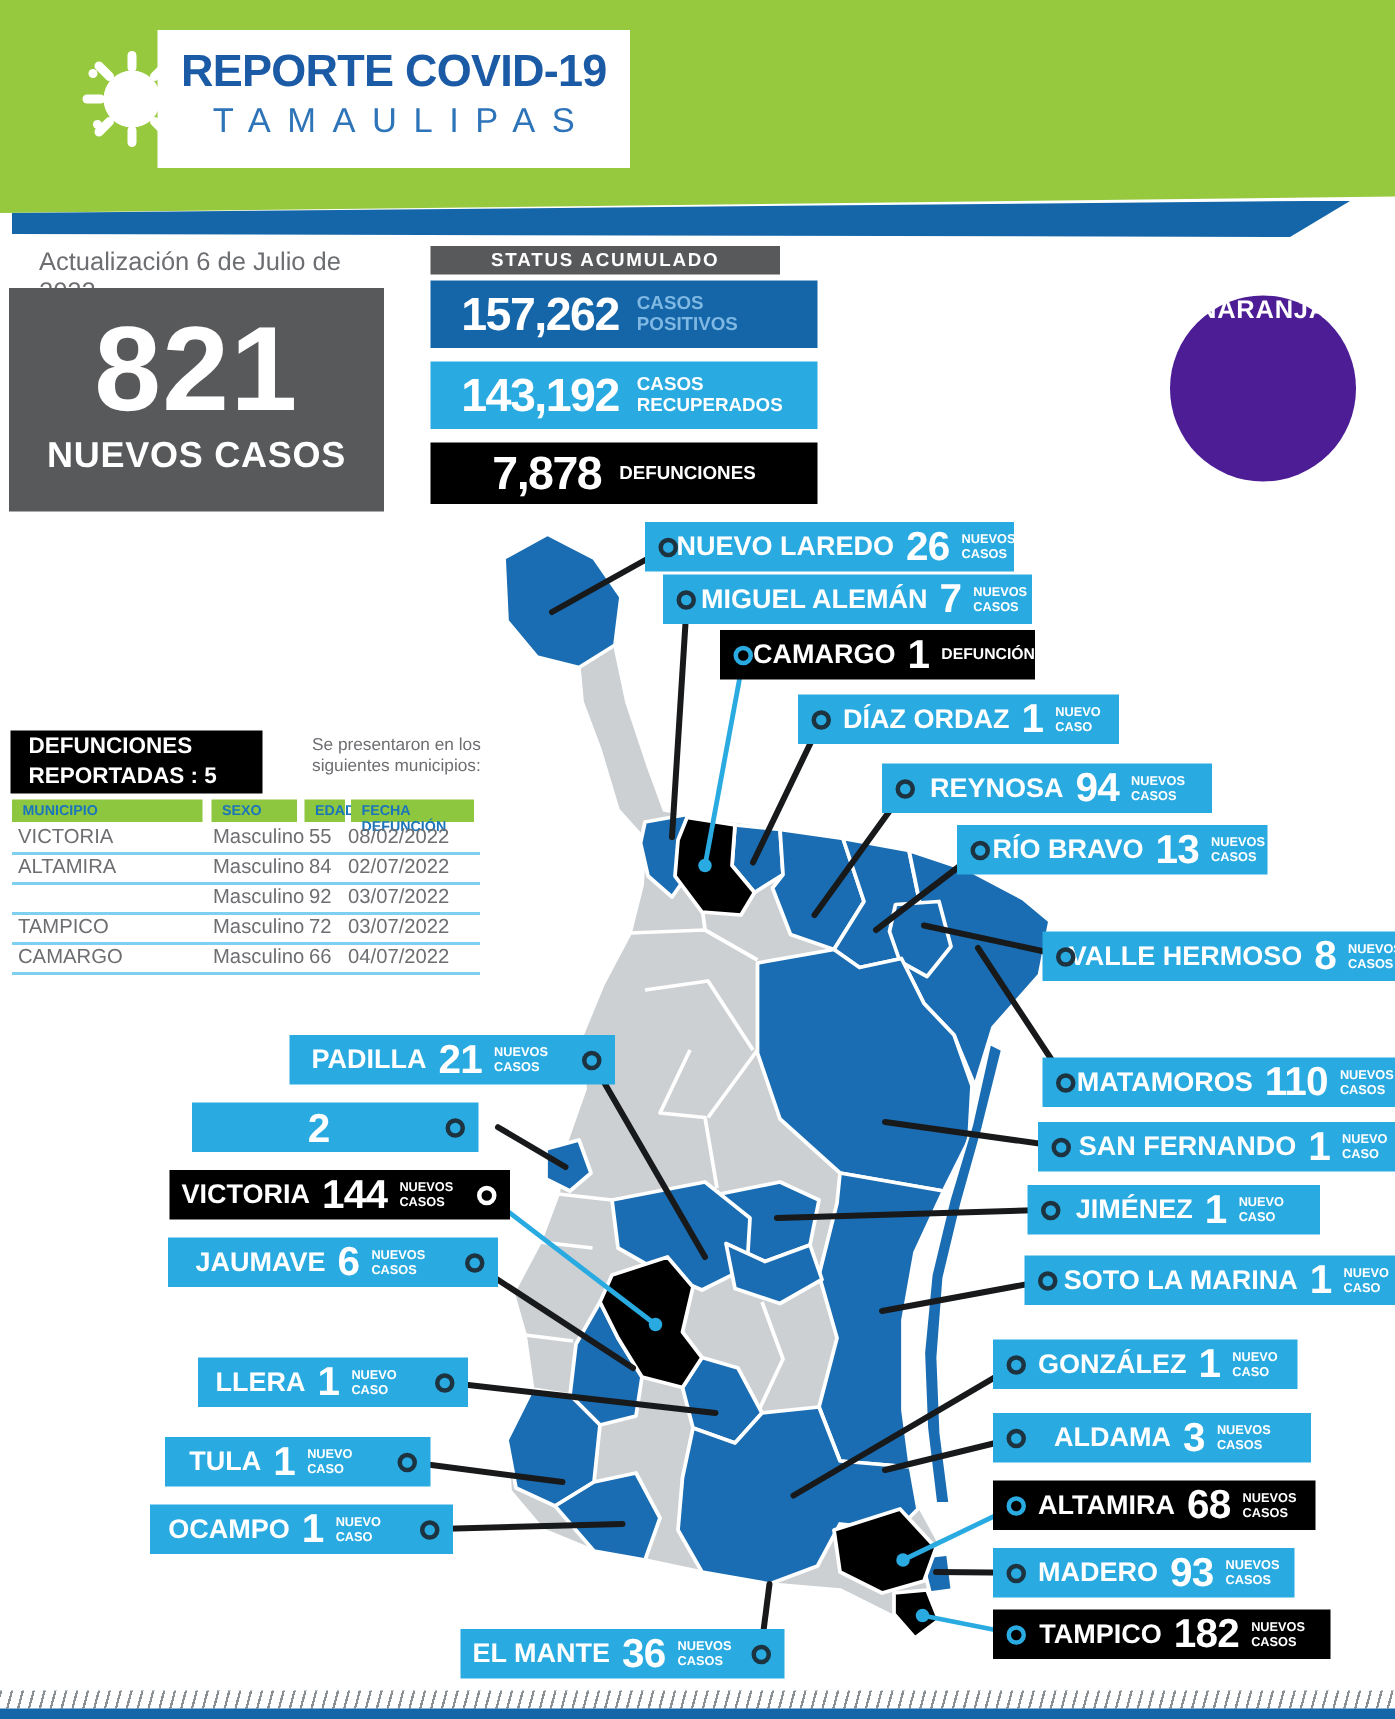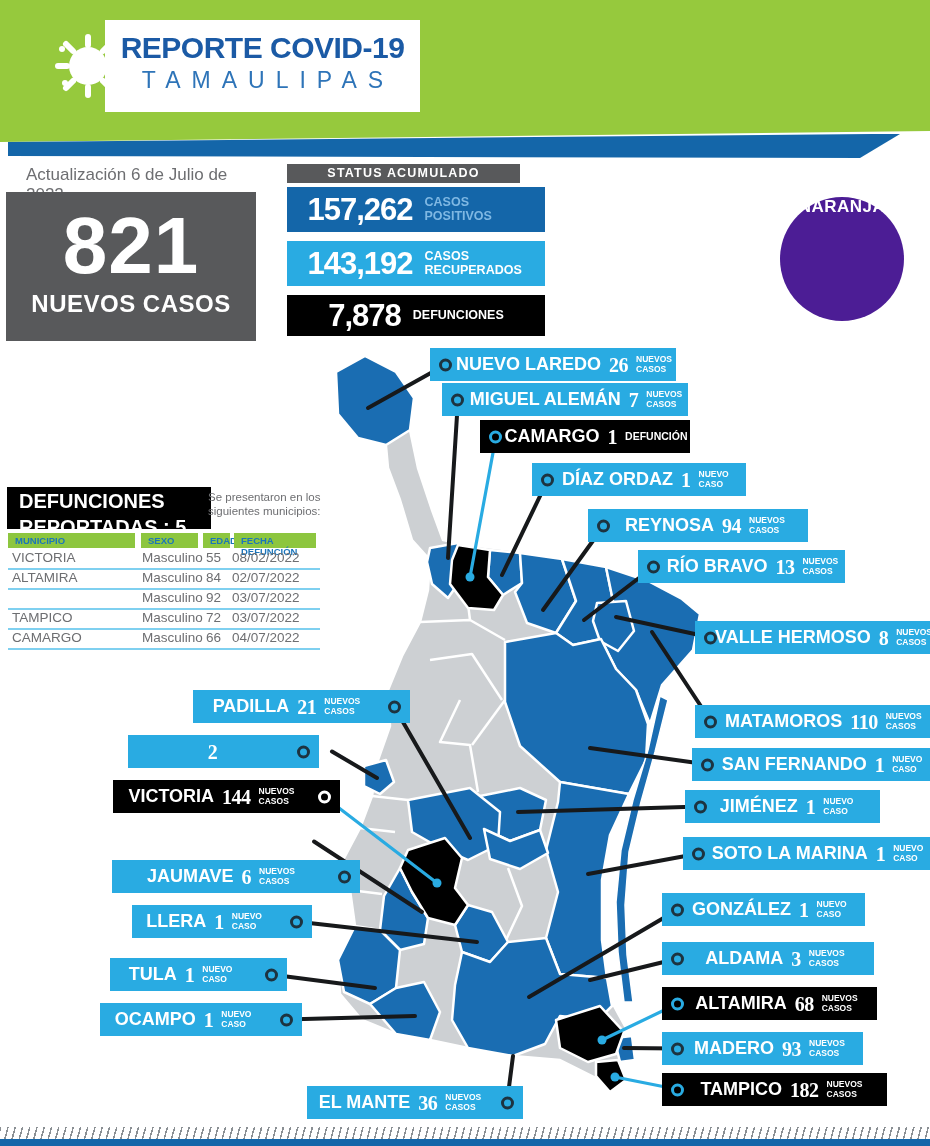--- a/index.html
+++ b/index.html
@@ -36,43 +36,43 @@
   
   .sem-box{position:absolute;left:553px;top:190px;width:258px;height:148px;background:#58595B;border-radius:22px;z-index:2;
     display:flex;align-items:center;}
   .sem-text{color:#fff;font-size:20.5px;font-weight:800;line-height:1.18;text-align:center;width:205px;margin-left:16px;}
   .sem-circle-outer{position:absolute;left:776px;top:187px;width:144px;height:144px;border-radius:50%;background:#fff;z-index:3;}
   .sem-circle{position:absolute;left:4px;top:10px;width:124px;height:124px;border-radius:50%;background:#4c1d95;
     display:flex;align-items:flex-start;justify-content:center;}
   .sem-level{color:#fff;font-size:17px;font-weight:800;letter-spacing:0.5px;}
 
   
-  .dtitle{position:absolute;left:7px;top:487px;width:204px;height:42px;background:#000;color:#fff;
-    font-size:20px;font-weight:700;line-height:1.3;padding:1px 0 0 12px;box-sizing:border-box;z-index:2;}
+  .dtitle{position:absolute;left:7px;top:487px;width:168px;height:42px;background:#000;color:#fff;
+    font-size:15px;font-weight:700;line-height:1.3;padding:1px 0 0 12px;box-sizing:border-box;z-index:2;}
   .dnote{position:absolute;left:208px;top:491px;width:130px;font-size:11.5px;color:#6D6E71;line-height:1.18;z-index:2;}
   .hcell{position:absolute;top:533px;height:15px;background:#8DC63F;color:#1B75BB;font-size:9.5px;font-weight:700;
     box-sizing:border-box;padding:2px 0 0 7px;z-index:2;}
   .hc0{left:8px;width:127px;}.hc1{left:141px;width:57px;}.hc2{left:203px;width:27px;}.hc3{left:234px;width:82px;}
   .trows{position:absolute;left:8px;top:550px;width:312px;z-index:2;}
   .trow{position:relative;height:18px;border-bottom:2px solid #7FD0F0;}
   .tc{position:absolute;top:0;font-size:13.5px;color:#6D6E71;white-space:nowrap;}
   .tc0{left:4px;}.tc1{left:134px;}.tc2{left:198px;}.tc3{left:224px;}
 
   
   #map-svg{position:absolute;left:0;top:0;z-index:2;}
   #line-svg{position:absolute;left:0;top:0;z-index:3;}
 
   
   .lbl{position:absolute;height:33px;background:#29ABE2;color:#fff;display:flex;align-items:center;justify-content:center;
     gap:8px;box-sizing:border-box;z-index:4;overflow:hidden;}
   .lbl.dleft{padding:0 8px 0 30px;}
   .lbl.dright{padding:0 30px 0 8px;}
   .lbl.black{background:#000;}
   .lbl .name{font-weight:800;font-size:18px;white-space:nowrap;}
-  .lbl .val{font-weight:800;font-size:20px;line-height:1;letter-spacing:-0.5px;font-family:Liberation Serif, serif;}
+  .lbl .val{font-weight:800;font-size:27px;line-height:1;letter-spacing:-0.5px;}
   .lbl .unit{font-weight:700;font-size:8.5px;line-height:1.12;width:44px;text-align:left;}
   .lbl .unit.one{width:auto;font-size:10.5px;white-space:nowrap;}
   .lbl .dot{position:absolute;top:50%;transform:translateY(-50%);width:7px;height:7px;border-radius:50%;
     border:3.5px solid #1d3340;background:transparent;}
   .lbl.dleft .dot{left:9px;}
   .lbl.dright .dot{right:9px;}
 
   
   .hatch{position:absolute;left:0;top:1127px;width:930px;height:12px;z-index:2;
     background:repeating-linear-gradient(105deg,#8a8f93 0 1.5px,transparent 1.5px 7px);}
@@ -363,21 +363,21 @@
         <span class="name">MAINERO</span>
         <span class="val">2</span>
         <span class="unit">NUEVOS CASOS</span>
       </div>
       <div class="lbl black dright" style="left: 113px; top: 780px; width: 227px;">
         <span class="dot" style="border-color: rgb(255, 255, 255);"></span>
         <span class="name">VICTORIA</span>
         <span class="val">144</span>
         <span class="unit">NUEVOS CASOS</span>
       </div>
-      <div class="lbl blue dright" style="left: 112px; top: 825px; width: 248px; margin-top: 35px;">
+      <div class="lbl blue dright" style="left: 112px; top: 825px; width: 220px;">
         <span class="dot" style="border-color: rgb(29, 51, 64);"></span>
         <span class="name">JAUMAVE</span>
         <span class="val">6</span>
         <span class="unit">NUEVOS CASOS</span>
       </div>
       <div class="lbl blue dright" style="left: 132px; top: 905px; width: 180px;">
         <span class="dot" style="border-color: rgb(29, 51, 64);"></span>
         <span class="name">LLERA</span>
         <span class="val">1</span>
         <span class="unit">NUEVO CASO</span>

